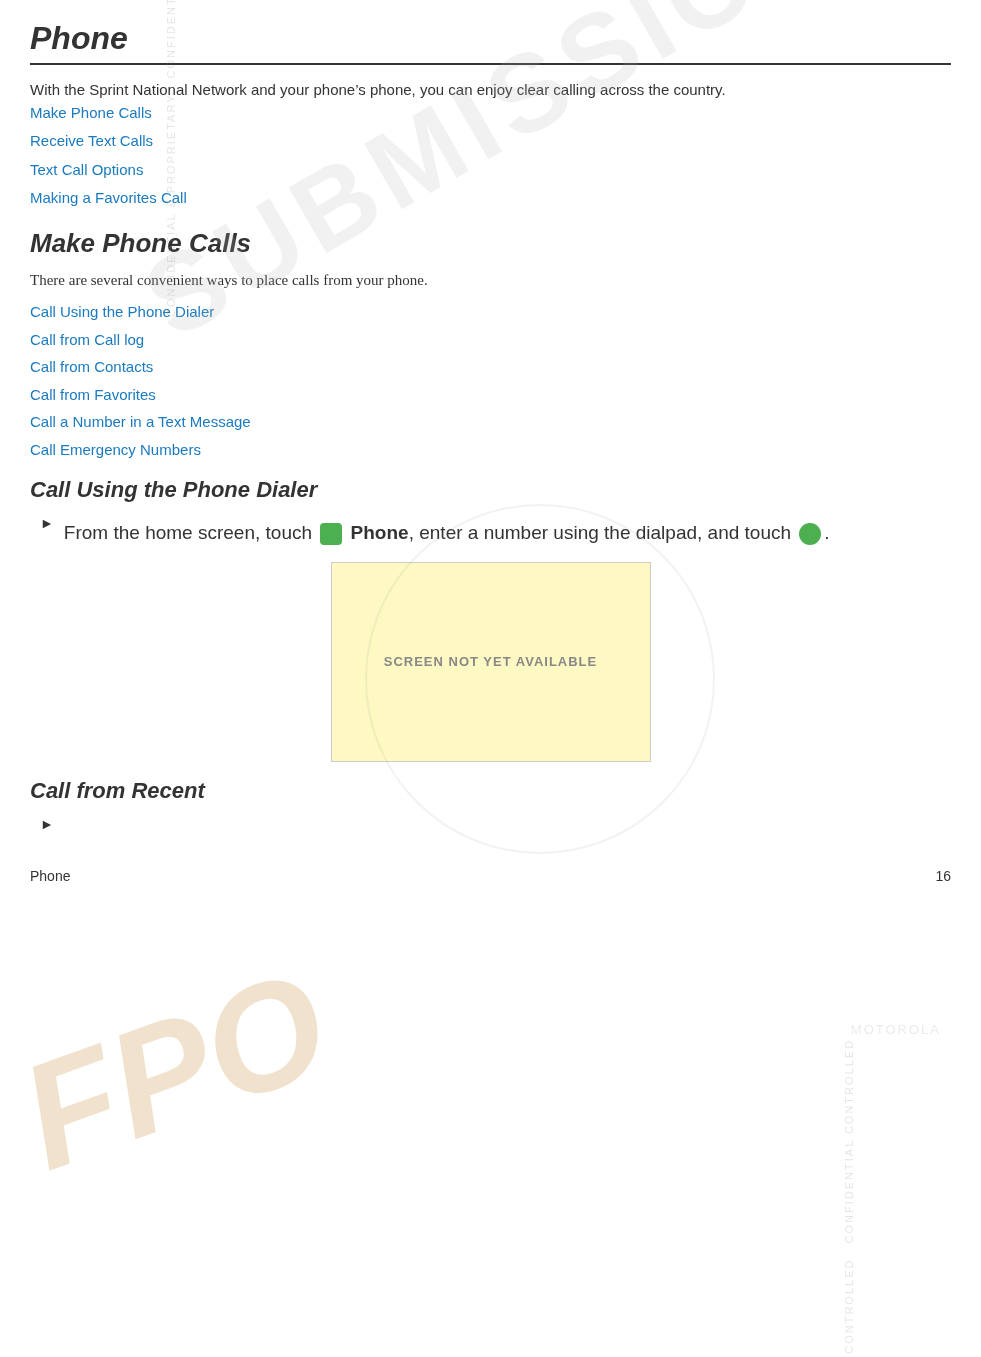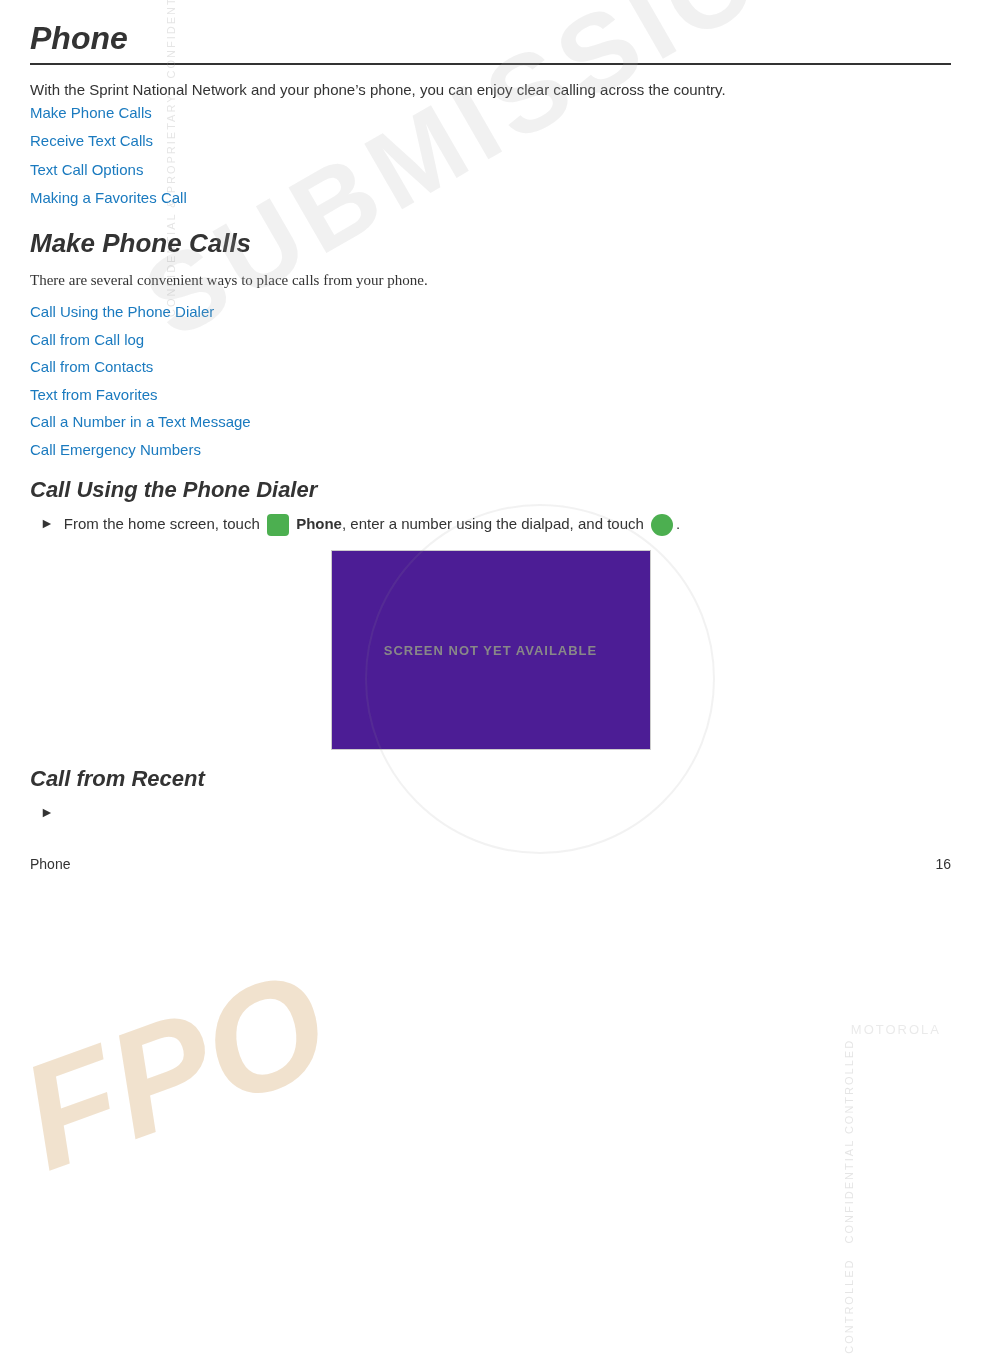--- a/index.html
+++ b/index.html
@@ -188,23 +188,24 @@
 
     .bullet-arrow {
       color: #333;
       font-size: 14px;
       margin-right: 10px;
       margin-top: 2px;
       flex-shrink: 0;
     }
 
     .bullet-text {
-      font-size: 15px;
-      color: #333;
-      line-height: 1.5;
+      font-size: 19px;
+      color: #333;
+      line-height: 1.5;
+      margin-top: 6px;
     }
 
     .bullet-text strong {
       font-weight: bold;
     }
 
     
     .inline-icon {
       display: inline-block;
       width: 22px;
@@ -222,21 +223,21 @@
 
     .icon-call-green {
       background: #4caf50;
       border-radius: 50%;
       position: relative;
     }
 
     
     .screen-placeholder {
       border: 1px solid #ccc;
-      background: #4c1d95;
+      background: #fef9c3;
       width: 320px;
       height: 200px;
       margin: 14px auto;
       display: flex;
       align-items: center;
       justify-content: center;
       position: relative;
     }
 
     .screen-not-available {
@@ -288,21 +289,21 @@
 <a class="toc-link" href="#phone-call-options">Text Call Options</a>
 <a class="toc-link" href="#making-conference-call">Making a Favorites Call</a>
 
 <h2 class="section-heading" id="make-phone-calls">Make Phone Calls</h2>
 
 <p class="body-text">There are several convenient ways to place calls from your phone.</p>
 
 <a class="sub-link" href="#call-using-phone-dialer">Call Using the Phone Dialer</a>
 <a class="sub-link" href="#call-from-call-log">Call from Call log</a>
 <a class="sub-link" href="#call-from-contacts">Call from Contacts</a>
-<a class="sub-link" href="#call-from-favorites">Text from Favorites</a>
+<a class="sub-link" href="#call-from-favorites">Call from Favorites</a>
 <a class="sub-link" href="#call-number-text-message">Call a Number in a Text Message</a>
 <a class="sub-link" href="#call-emergency-numbers">Call Emergency Numbers</a>
 
 <h3 class="subsection-heading" id="call-using-phone-dialer">Call Using the Phone Dialer</h3>
 
 <div class="bullet-item">
   <span class="bullet-arrow">►</span>
   <span class="bullet-text">
     From the home screen, touch
     <span class="inline-icon icon-phone-green" title="Phone app icon"></span>

